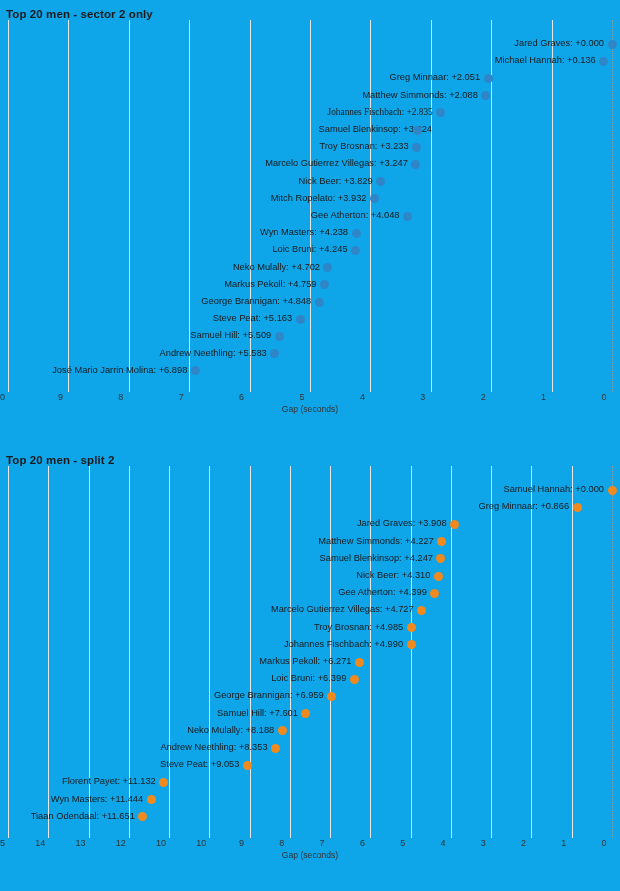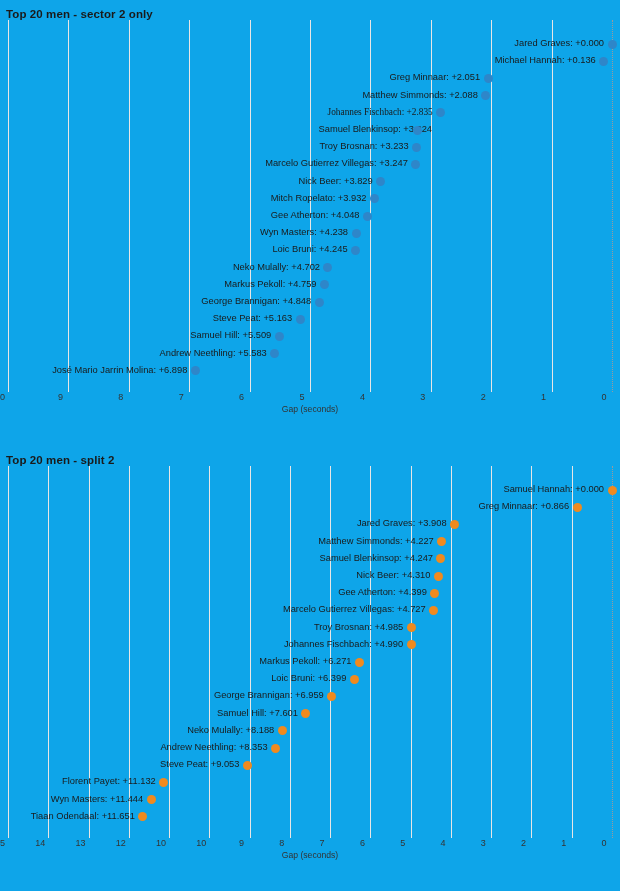--- a/index.html
+++ b/index.html
@@ -156,21 +156,21 @@
             <div class="dot blue" style="left: 407.881px;"></div>
           </div>
           <div class="row" style="top: 153.6px;">
             <div class="row-label" style="left: 364.728px;">Nick Beer: +3.829</div>
             <div class="dot blue" style="left: 372.728px;"></div>
           </div>
           <div class="row" style="top: 170.8px;">
             <div class="row-label" style="left: 358.507px;">Mitch Ropelato: +3.932</div>
             <div class="dot blue" style="left: 366.507px;"></div>
           </div>
-          <div class="row" style="top: 188px;">
+          <div class="row" style="top: 188px; margin-left: 40px;">
             <div class="row-label" style="left: 351.501px;">Gee Atherton: +4.048</div>
             <div class="dot blue" style="left: 359.501px;"></div>
           </div>
           <div class="row" style="top: 205.2px;">
             <div class="row-label" style="left: 340.025px; text-align: center;">Wyn Masters: +4.238</div>
             <div class="dot blue" style="left: 348.025px;"></div>
           </div>
           <div class="row" style="top: 222.4px;">
             <div class="row-label" style="left: 339.602px;">Loic Bruni: +4.245</div>
             <div class="dot blue" style="left: 347.602px;"></div>
@@ -264,21 +264,21 @@
             <div class="dot orange" style="left: 432.987px;"></div>
           </div>
           <div class="row" style="top: 102px;">
             <div class="row-label" style="left: 422.451px;">Nick Beer: +4.310</div>
             <div class="dot orange" style="left: 430.451px;"></div>
           </div>
           <div class="row" style="top: 119.2px;">
             <div class="row-label" style="left: 418.867px;">Gee Atherton: +4.399</div>
             <div class="dot orange" style="left: 426.867px;"></div>
           </div>
-          <div class="row" style="top: 136.4px; margin-left: 12px;">
+          <div class="row" style="top: 136.4px;">
             <div class="row-label" style="left: 405.659px;">Marcelo Gutierrez Villegas: +4.727</div>
             <div class="dot orange" style="left: 413.659px;"></div>
           </div>
           <div class="row" style="top: 153.6px;">
             <div class="row-label" style="left: 395.271px;">Troy Brosnan: +4.985</div>
             <div class="dot orange" style="left: 403.271px;"></div>
           </div>
           <div class="row" style="top: 170.8px;">
             <div class="row-label" style="left: 395.069px;">Johannes Fischbach: +4.990</div>
             <div class="dot orange" style="left: 403.069px;"></div>

